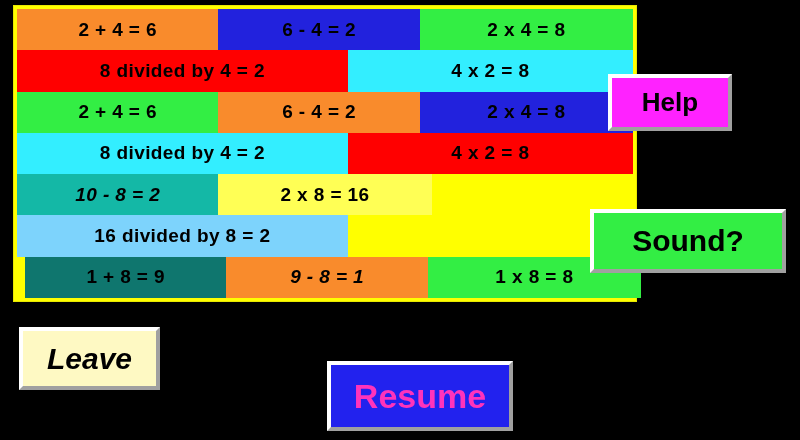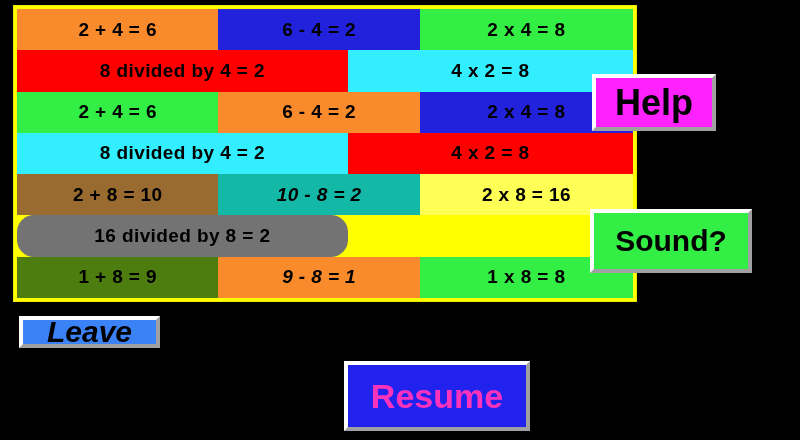--- a/index.html
+++ b/index.html
@@ -59,59 +59,58 @@
     white-space: nowrap;
     border-style: solid;
     border-width: 4px;
     border-top-color: #ffffff;
     border-left-color: #ffffff;
     border-right-color: #a0a0a0;
     border-bottom-color: #a0a0a0;
   }
 
   #help-button {
-    left: 592px;
+    left: 608px;
     top: 74px;
     width: 124px;
     height: 57px;
     background: #ff22ff;
     color: #000000;
-    font-size: 36px;
+    font-size: 26px;
   }
 
   #sound-button {
     left: 590px;
     top: 209px;
-    width: 162px;
+    width: 196px;
     height: 64px;
     background: #33ee44;
     color: #000000;
     font-size: 30px;
   }
 
   #leave-button {
     left: 19px;
-    top: 316px;
+    top: 327px;
     width: 141px;
-    height: 32px;
-    background: #3b82f6;
+    height: 63px;
+    background: #fef9c3;
     color: #000000;
     font-size: 30px;
     font-style: italic;
   }
 
   #resume-button {
     left: 327px;
     top: 361px;
     width: 186px;
     height: 70px;
     background: #2222ee;
     color: #ff33bb;
     font-size: 34px;
-    margin-left: 17px;
   }
 </style>
 </head>
 <body>
 
 <div id="fact-grid" style="background: rgb(255, 255, 0);">
     <div class="fact-row">
       <div class="fact-cell" style="background: rgb(249, 139, 44); flex: 0 0 32.7%;">2 + 4 = 6</div>
       <div class="fact-cell" style="background: rgb(34, 34, 221); flex: 0 0 32.7%;">6 - 4 = 2</div>
       <div class="fact-cell" style="background: rgb(51, 238, 68); flex: 0 0 34.6%;">2 x 4 = 8</div>
@@ -123,29 +122,28 @@
     <div class="fact-row">
       <div class="fact-cell" style="background: rgb(51, 238, 68); flex: 0 0 32.7%;">2 + 4 = 6</div>
       <div class="fact-cell" style="background: rgb(249, 139, 44); flex: 0 0 32.7%;">6 - 4 = 2</div>
       <div class="fact-cell" style="background: rgb(34, 34, 221); flex: 0 0 34.6%;">2 x 4 = 8</div>
     </div>
     <div class="fact-row">
       <div class="fact-cell" style="background: rgb(51, 238, 255); flex: 0 0 53.7%;">8 divided by 4 = 2</div>
       <div class="fact-cell" style="background: rgb(255, 0, 0); flex: 0 0 46.3%;">4 x 2 = 8</div>
     </div>
     <div class="fact-row">
-      <div class="fact-cell" style="background: rgb(154, 107, 48); flex: 0 0 32.7%;">2 + 8 = 10</div>
       <div class="fact-cell" style="background: #14b8a6; flex: 0 0 32.7%; font-style: italic;">10 - 8 = 2</div>
       <div class="fact-cell" style="background: rgb(255, 255, 85); flex: 0 0 34.6%;">2 x 8 = 16</div>
     </div>
     <div class="fact-row">
-      <div class="fact-cell" style="background: #737373; flex: 0 0 53.7%; border-radius: 17px;">16 divided by 8 = 2</div>
+      <div class="fact-cell" style="background: #7dd3fc; flex: 0 0 53.7%;">16 divided by 8 = 2</div>
     </div>
     <div class="fact-row">
-      <div class="fact-cell" style="background: #4d7c0f; flex: 0 0 32.7%;">1 + 8 = 9</div>
+      <div class="fact-cell" style="background: #0f766e; flex: 0 0 32.7%; margin-left: 8px;">1 + 8 = 9</div>
       <div class="fact-cell" style="background: rgb(249, 139, 44); flex: 0 0 32.7%; font-style: italic;">9 - 8 = 1</div>
       <div class="fact-cell" style="background: rgb(51, 238, 68); flex: 0 0 34.6%;">1 x 8 = 8</div>
     </div>
   </div>
 
 <div class="btn" id="help-button">Help</div>
 
 <div class="btn" id="sound-button">Sound?</div>
 
 <div class="btn" id="leave-button">Leave</div>

